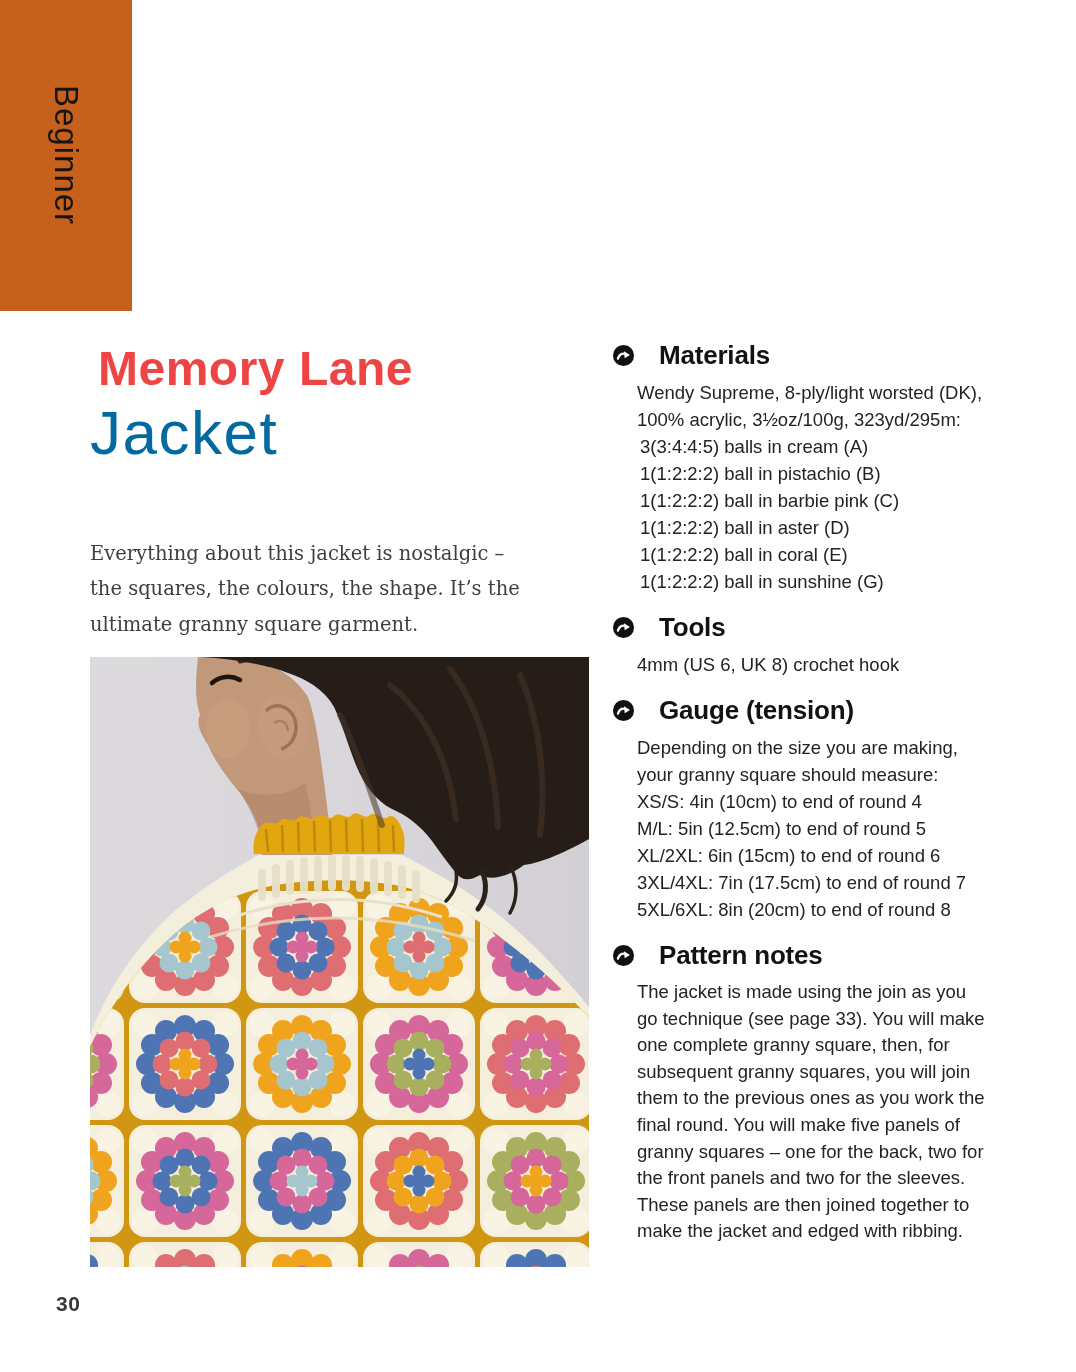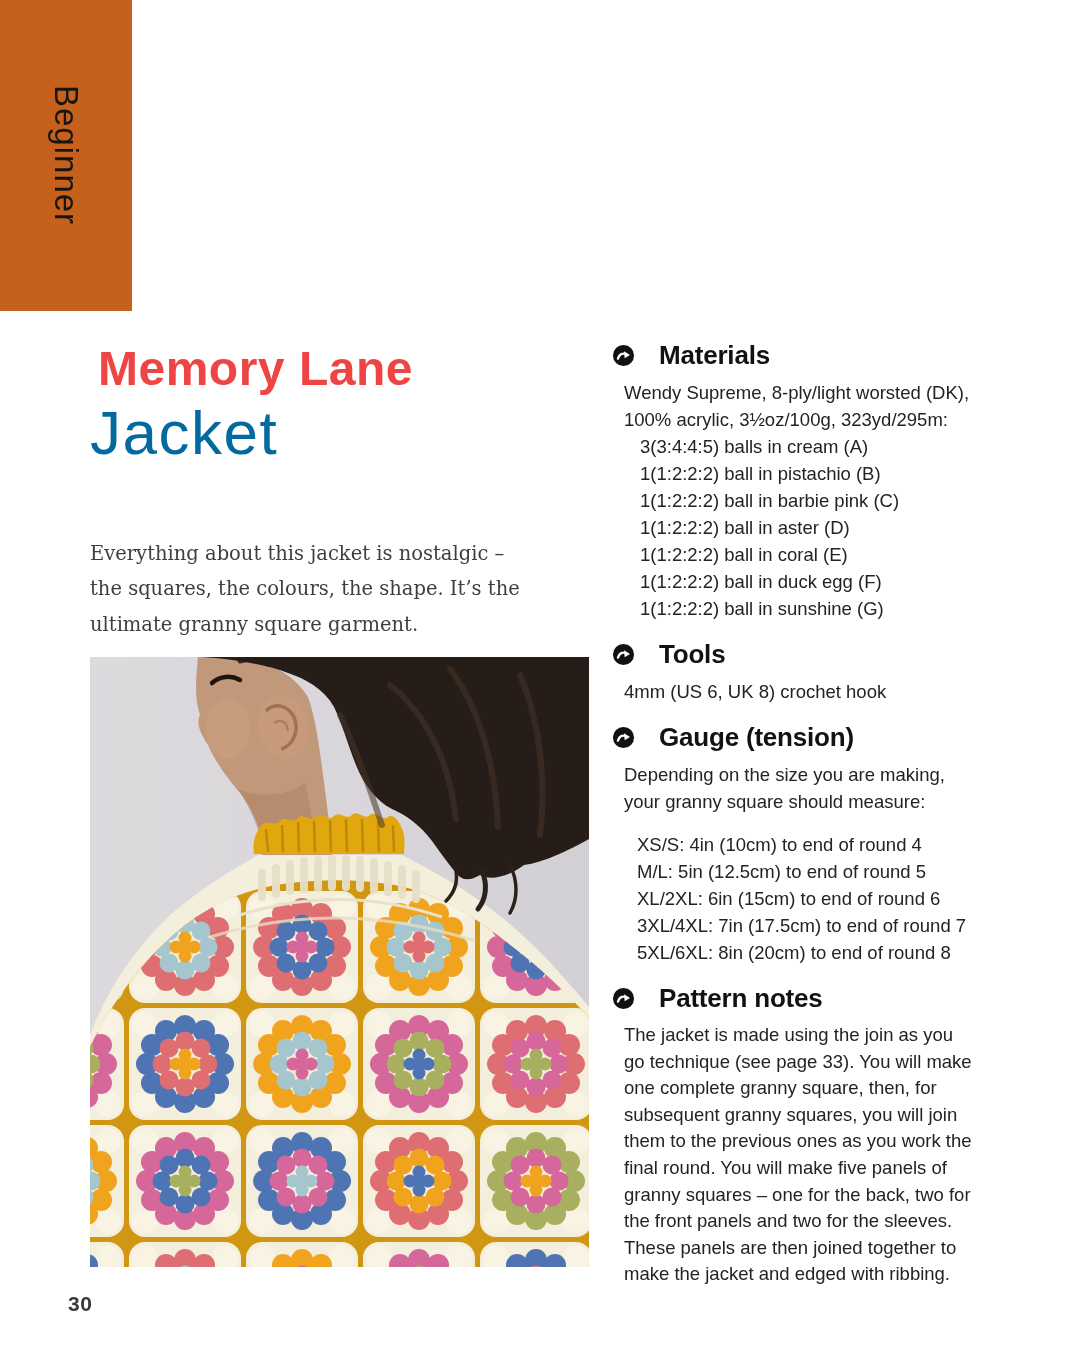--- a/index.html
+++ b/index.html
@@ -27,37 +27,37 @@
   
   .intro{
     position:absolute;left:90px;top:516px;width:452px;
     font-family:"DejaVu Serif",serif;font-size:19.5px;line-height:35.5px;color:#3e3e3e;
   }
   
   .photo{position:absolute;left:90px;top:657px;width:499px;height:610px;}
   .photo svg{display:block;}
   
   .page-num{
-    position:absolute;left:68px;top:1292px;
+    position:absolute;left:56px;top:1292px;
     font-size:21px;font-weight:700;color:#3a3a3e;letter-spacing:.5px;
   }
   
   .right-col{position:absolute;left:612px;top:340px;width:412px;}
   .sec-head{display:flex;align-items:center;gap:24px;}
   .sec-head.spaced{margin-top:17px;}
   .hicon{width:23px;height:23px;flex:none;}
   .sec-head h3{
     margin:0;font-size:26px;font-weight:600;color:#121212;letter-spacing:-0.2px;line-height:30px;
   }
-  .sec-body{margin:9px 0 0 12px;font-size:18.5px;line-height:27px;color:#232323;}
+  .sec-body{margin:9px 0 0 25px;font-size:18.5px;line-height:27px;color:#232323;}
   .sec-body.narrow{width:360px;}
   .sec-body.notes{width:352px;line-height:26.6px;}
   .ball-list{list-style:none;margin:0 0 0 28px;padding:0;font-size:18.5px;color:#232323;}
   .ball-list li{line-height:27px;}
-  .gauge-list{list-style:none;margin:16px 0 0 25px;padding:0;font-size:18.5px;color:#232323;}
+  .gauge-list{list-style:none;margin:0 0 0 25px;padding:0;font-size:18.5px;color:#232323;}
   .gauge-list li{line-height:27px;}
 </style>
 </head>
 <body>
 
 <div class="level-tab">
   <span>Beginner</span>
 </div>
 
 <div class="title-block">
@@ -231,21 +231,20 @@
       </svg>
       <h3>Materials</h3>
     </div>
     <p class="sec-body narrow">Wendy Supreme, 8-ply/light worsted (DK), 100% acrylic, 3½oz/100g, 323yd/295m:</p>
     <ul class="ball-list">
       <li>3(3:4:4:5) balls in cream (A)</li>
       <li>1(1:2:2:2) ball in pistachio (B)</li>
       <li>1(1:2:2:2) ball in barbie pink (C)</li>
       <li>1(1:2:2:2) ball in aster (D)</li>
       <li>1(1:2:2:2) ball in coral (E)</li>
-      <li>1(1:2:2:2) ball in duck egg (F)</li>
       <li>1(1:2:2:2) ball in sunshine (G)</li>
     </ul>
   </div>
 
   <div>
     <div class="sec-head spaced">
       <svg class="hicon" viewBox="0 0 24 24">
         <circle cx="12" cy="12" r="11" fill="#111111"></circle>
         <path d="M6.2,15.2 C7.6,10.4 11,9.2 14.2,10.6" fill="none" stroke="#ffffff" stroke-width="2.4" stroke-linecap="round"></path>
         <path d="M12.6,7.6 L18.8,11.4 L13.2,14.9 Z" fill="#ffffff"></path>

